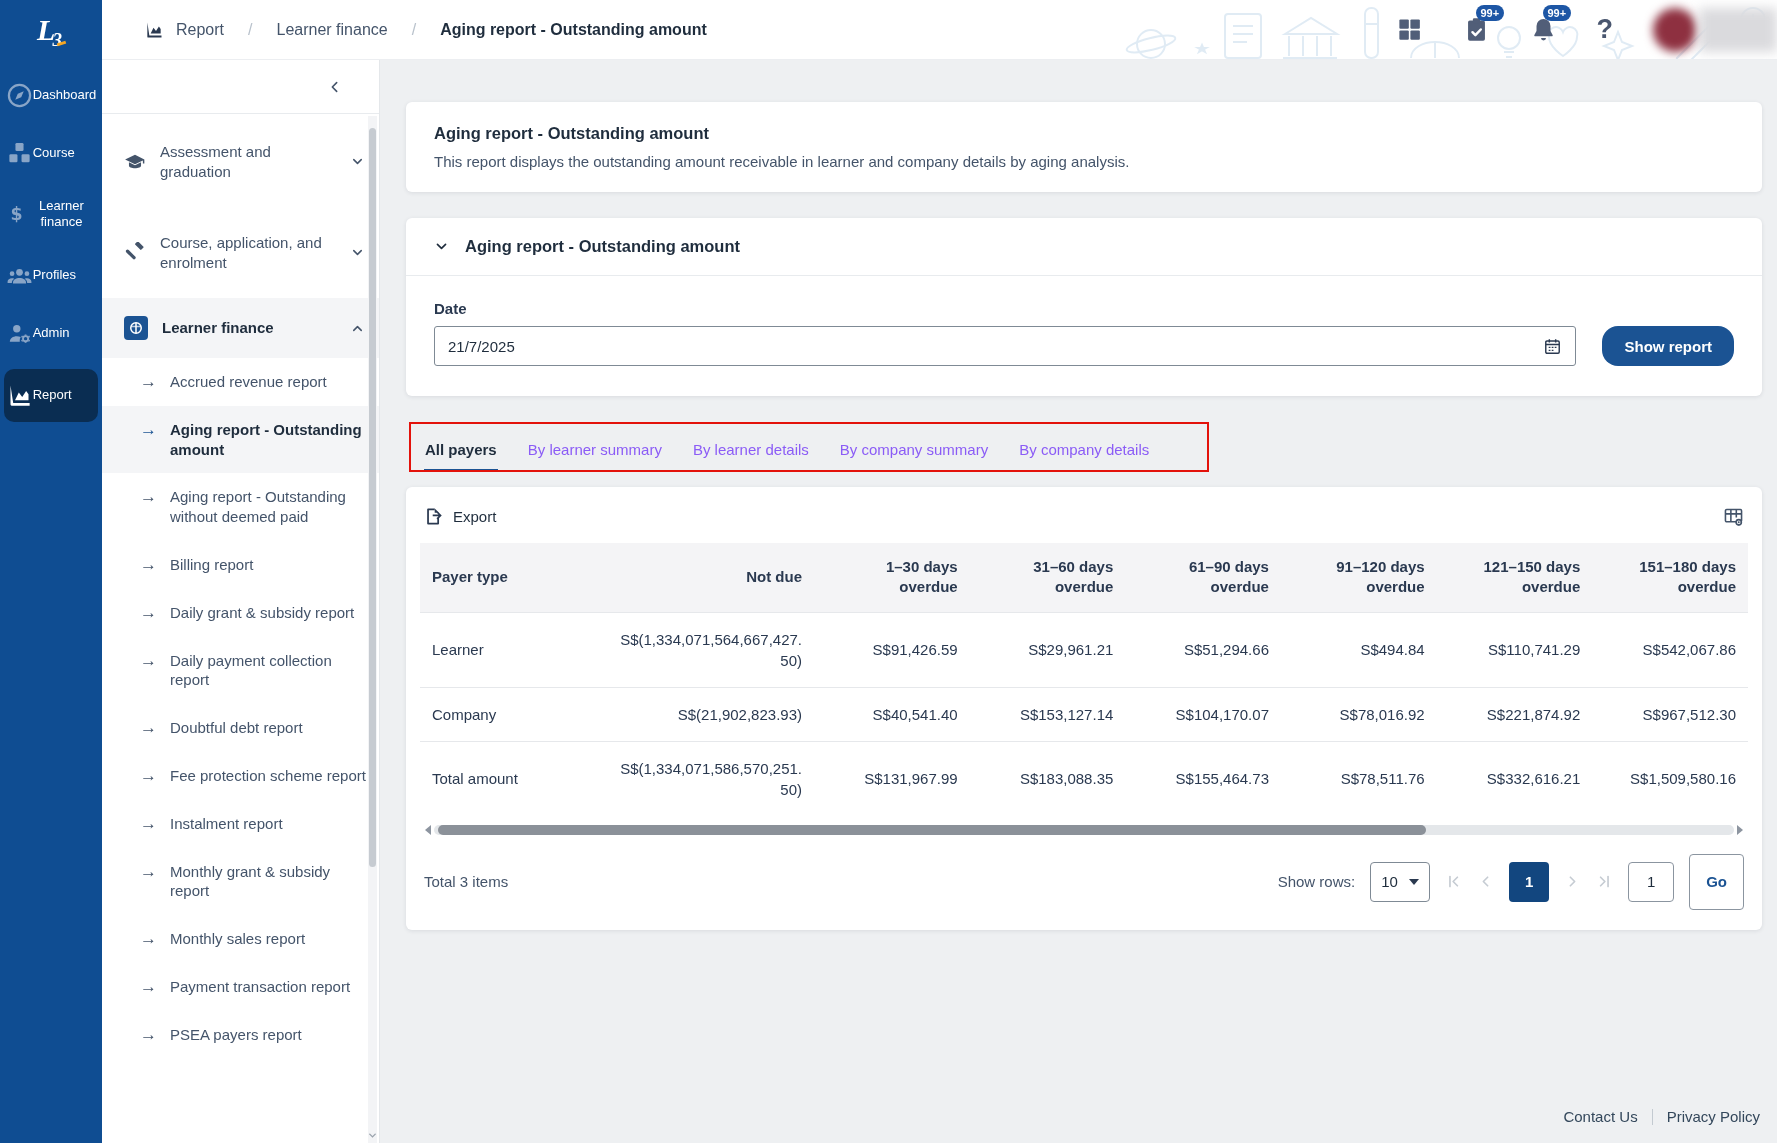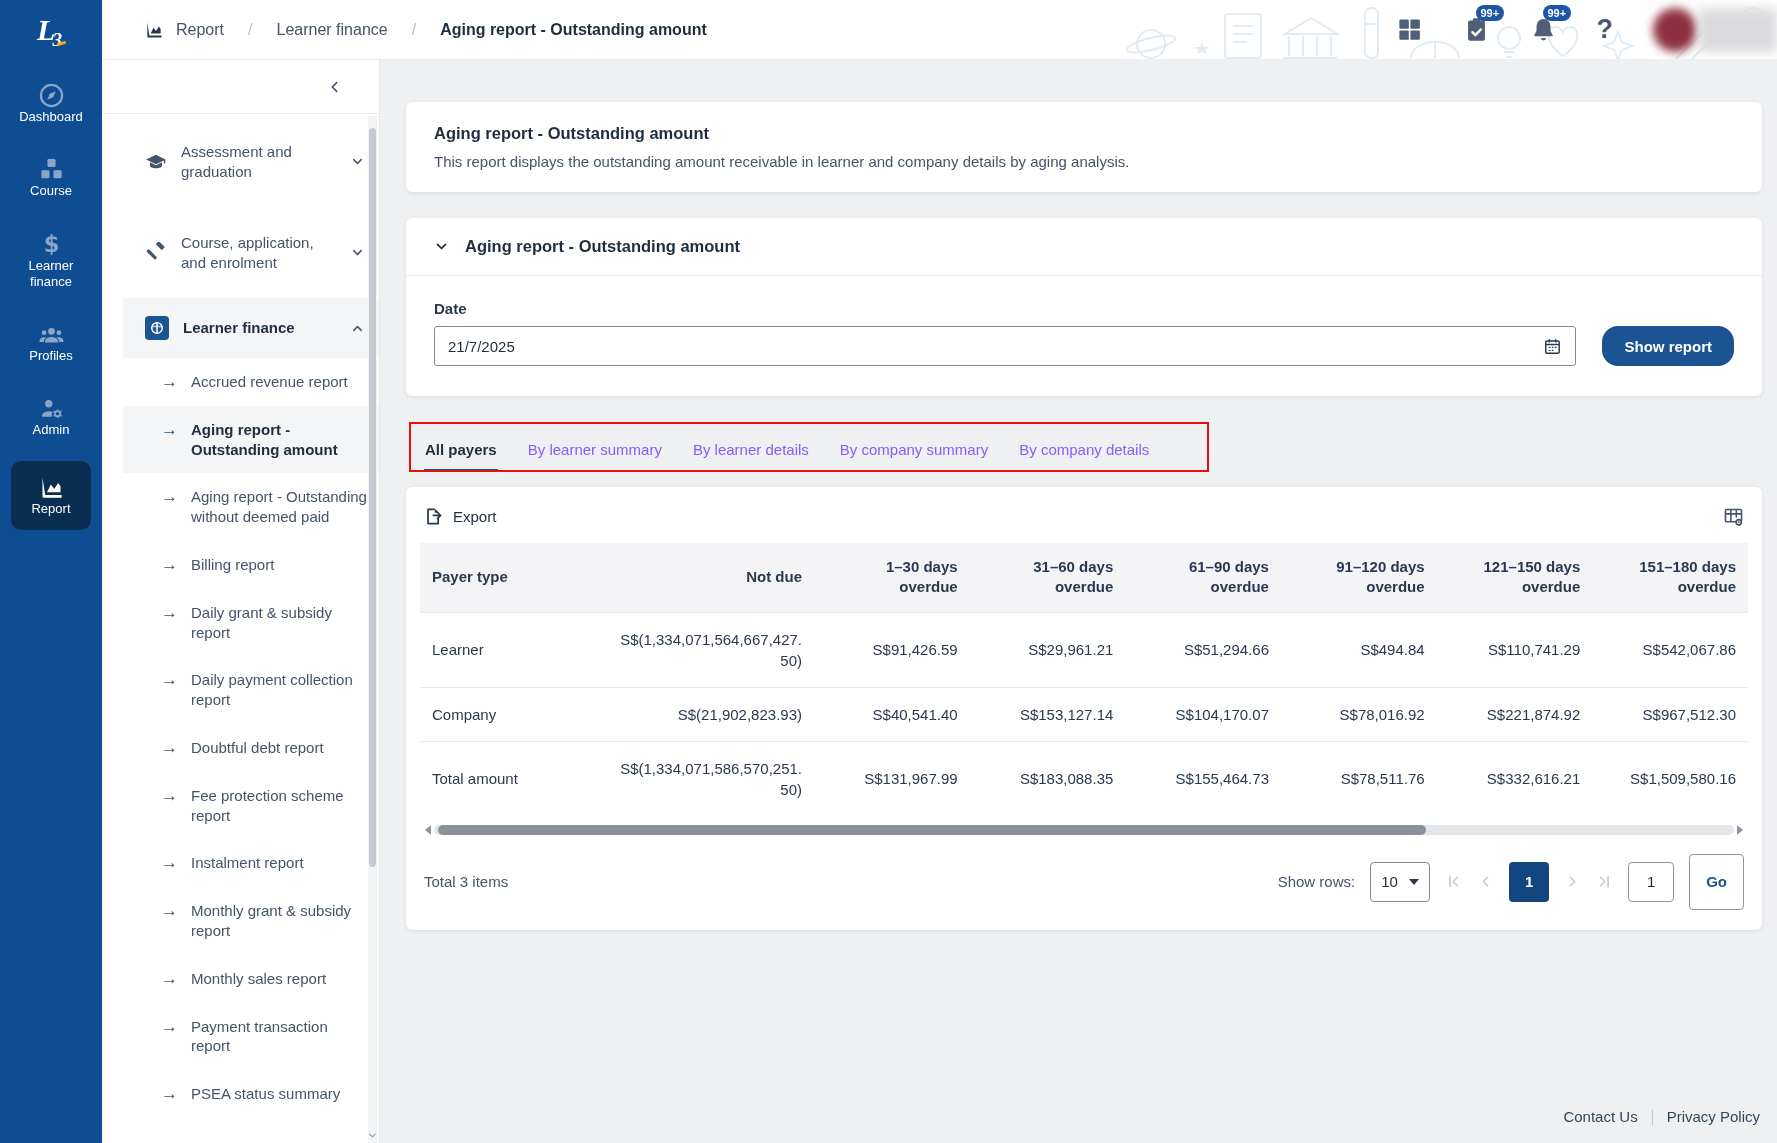--- a/index.html
+++ b/index.html
@@ -8,21 +8,21 @@
   .app { display:flex; width:1777px; height:1143px; }
 
   
   .primary-sidebar { width:102px; background:var(--sidebar,#0f4d92); flex-shrink:0;
     display:flex; flex-direction:column; color:#fff;align-items:center; }
   .logo { height:60px; display:flex; align-items:center; justify-content:center; cursor:pointer; }
   .logo-mark { position:relative; color:#fff; }
   .logo-letter { font:italic 800 30px "Liberation Serif",serif; }
   .logo-digit { font:italic 800 19px "Liberation Serif",serif; display:inline-block; transform:translate(-3px,6px); }
   .logo-tick { position:absolute; left:20px; bottom:2px; width:9px; height:3px; background:#f5a623; transform:rotate(-18deg); }
-  .pnav-item { display:flex; flex-direction:column; align-items:center; 
+  .pnav-item { display:flex; flex-direction:row; align-items:center; 
     margin:13px 11px; padding:9px 2px; font-size:13px; line-height:1.25; text-align:center;
     border-radius:10px; cursor:pointer; }
   .pnav-item .picon { width:27px; height:27px; color:#89a5c7; }
   .pnav-item .picon svg { width:100%; height:100%; display:block; }
   .pnav-item.active { background:var(--sidebar-active,#0a2d52); padding:13px 2px; }
   .pnav-item.active .picon { color:#fff; }
 
   
   .content-col { flex:1; display:flex; flex-direction:column; min-width:0; }
 
@@ -48,21 +48,21 @@
 
   .body-row { flex:1; display:flex; min-height:0; }
 
   
   .secondary-sidebar { width:278px; background:#fff; flex-shrink:0; position:relative;
     display:flex; flex-direction:column; border-right:1px solid #e4e7ea; }
   .collapse-row { height:54px; flex-shrink:0; display:flex; align-items:center; justify-content:flex-end;
     padding-right:36px; border-bottom:1px solid #e8ebee; }
   .collapse-btn { width:16px; height:16px; color:#44546a; cursor:pointer; }
   .collapse-btn svg{ width:100%;height:100%;display:block;}
-  .snav-list { flex:1; overflow:hidden; padding-top:2px;padding-left:21px; }
+  .snav-list { flex:1; overflow:hidden; padding-top:2px; }
   .snav-group { display:flex; align-items:center; gap:14px; padding:26px 14px 26px 22px;
     font-size:15px; line-height:1.3; color:#44546a; cursor:pointer; }
   .snav-group .sicon { width:22px; height:22px; flex-shrink:0; color:#44546a; }
   .snav-group .sicon svg{ width:100%;height:100%;display:block;}
   .snav-group .slabel { width:176px; }
   .snav-group .chev { margin-left:auto; width:15px; height:15px; color:#44546a; flex-shrink:0;}
   .snav-group .chev svg{ width:100%;height:100%;display:block;}
   .snav-group.active { background:#f4f5f7; padding-top:18px; padding-bottom:18px; font-weight:700; color:#1f2d3d; }
   .snav-group.active .sicon { width:24px; height:24px; background:#1b5393; border-radius:4px; padding:3px; color:#fff; }
   .snav-sub { display:flex; align-items:flex-start; gap:13px; padding:14px 10px 14px 38px;
@@ -402,21 +402,21 @@
             <div class="snav-sub">
               <span class="sub-arrow">→</span>
               <span>Monthly sales report</span>
             </div>
             <div class="snav-sub">
               <span class="sub-arrow">→</span>
               <span>Payment transaction report</span>
             </div>
             <div class="snav-sub">
               <span class="sub-arrow">→</span>
-              <span>PSEA status summary</span>
+              <span>PSEA payers report</span>
             </div>
           </div>
         <div class="v-scrollbar">
           <div class="v-thumb"></div>
           <span class="v-down-arrow">
             <svg viewBox="0 0 24 24" stroke="currentColor" stroke-width="3" fill="none" stroke-linecap="round">
                 <path d="M6 9l6 6 6-6"></path>
               </svg>
           </span>
         </div>

